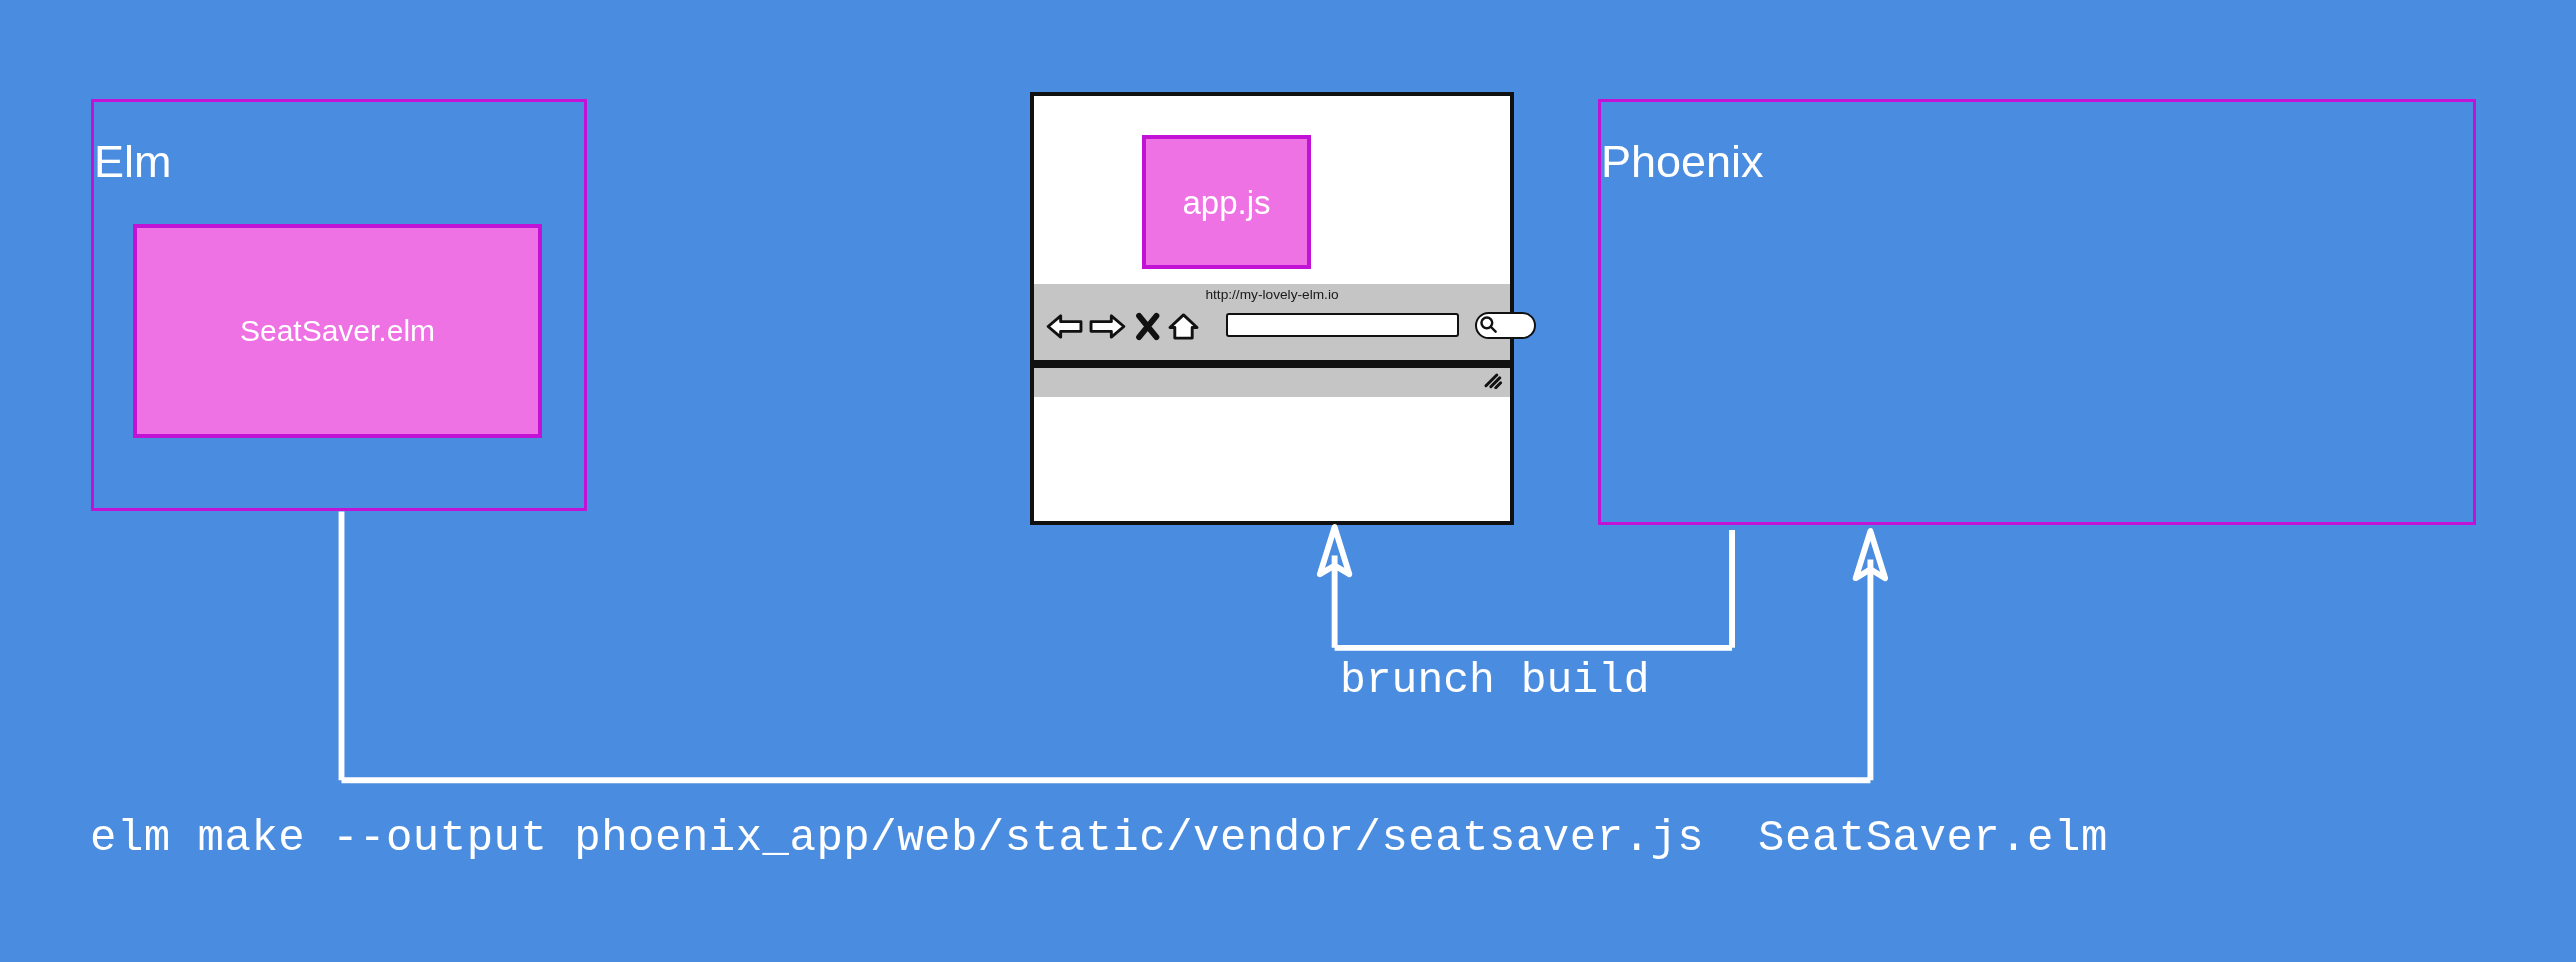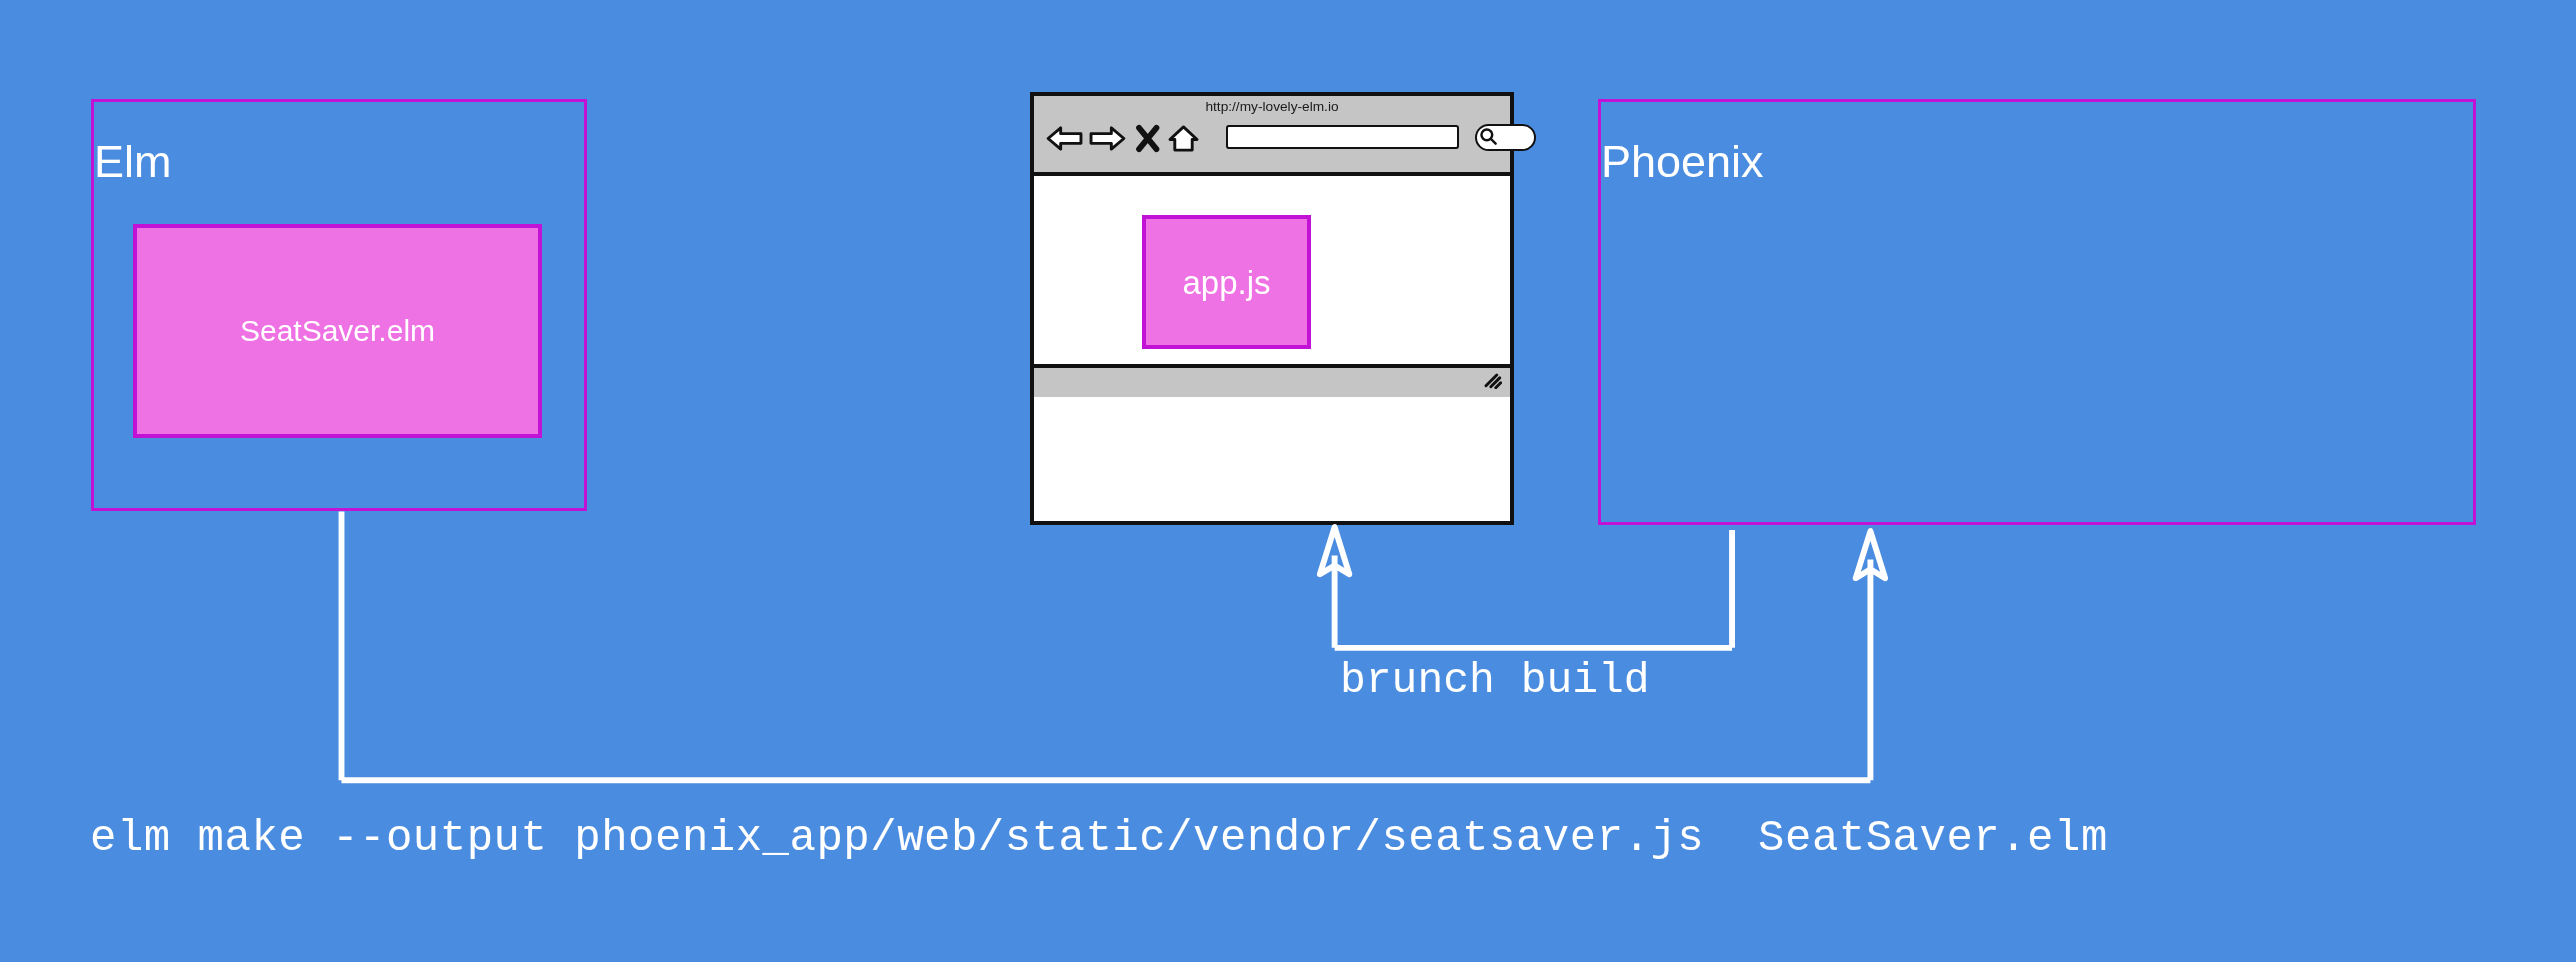--- a/index.html
+++ b/index.html
@@ -169,64 +169,64 @@
     <span class="file-label">SeatSaver.elm</span>
   </div>
 
   <div class="container-box" id="phoenix-box" style="left:1598px; top:99px; width:878px; height:426px;">
     <div class="container-title" style="top:37px;">Phoenix</div>
   </div>
 
 
   <div id="browser-window" style="left:1030px; top:92px; width:484px; height:433px;">
 
-    <div id="browser-toolbar">
-
-      <div id="browser-url-text">http://my-lovely-elm.io</div>
-
-      <span class="tb-icon" style="left:11.8px;">
-        <svg width="39" height="29" viewBox="0 0 40 30">
-          <path d="M2 15 L15 4 L15 10 L36 10 L36 20 L15 20 L15 26 Z" fill="#ffffff" stroke="#111111" stroke-width="3" stroke-linejoin="round"></path>
-        </svg>
-      </span>
-
-      <span class="tb-icon" style="left:53px;">
-        <svg width="39" height="29" viewBox="0 0 40 30">
-          <path d="M38 15 L25 4 L25 10 L4 10 L4 20 L25 20 L25 26 Z" fill="#ffffff" stroke="#111111" stroke-width="3" stroke-linejoin="round"></path>
-        </svg>
-      </span>
-
-      <span class="tb-icon" style="left:101px;">
-        <svg width="25.5" height="29" viewBox="0 0 26 30">
-          <path d="M4 4 L22 26 M22 4 L4 26" stroke="#111111" stroke-width="6" stroke-linecap="round"></path>
-        </svg>
-      </span>
-
-      <span class="tb-icon" style="left:133px;">
-        <svg width="33" height="29" viewBox="0 0 34 30">
-          <path d="M3 16 L17 3 L31 16 L26 16 L26 27 L8 27 L8 16 Z" fill="#ffffff" stroke="#111111" stroke-width="3" stroke-linejoin="round"></path>
-        </svg>
-      </span>
-
-      <div id="browser-address-bar"></div>
-
-      <div id="browser-search-box">
-        <svg width="19.6" height="19.6" viewBox="0 0 20 20" style="position:absolute; left:2px; top:1px;">
-          <circle cx="8" cy="8" r="5.5" fill="none" stroke="#111111" stroke-width="2.5"></circle>
-          <path d="M12 12 L17 17" stroke="#111111" stroke-width="2.5" stroke-linecap="round"></path>
-        </svg>
-      </div>
-    </div>
-
     <div id="browser-viewport">
       <div class="file-box centered" id="app-js-box" style="left:108px; top:39px; width:169px; height:134px;">
         <span class="file-label" style="font-size:33px;">app.js</span>
       </div>
     </div>
 
+    <div id="browser-toolbar">
+
+      <div id="browser-url-text">http://my-lovely-elm.io</div>
+
+      <span class="tb-icon" style="left:11.8px;">
+        <svg width="39" height="29" viewBox="0 0 40 30">
+          <path d="M2 15 L15 4 L15 10 L36 10 L36 20 L15 20 L15 26 Z" fill="#ffffff" stroke="#111111" stroke-width="3" stroke-linejoin="round"></path>
+        </svg>
+      </span>
+
+      <span class="tb-icon" style="left:53px;">
+        <svg width="39" height="29" viewBox="0 0 40 30">
+          <path d="M38 15 L25 4 L25 10 L4 10 L4 20 L25 20 L25 26 Z" fill="#ffffff" stroke="#111111" stroke-width="3" stroke-linejoin="round"></path>
+        </svg>
+      </span>
+
+      <span class="tb-icon" style="left:101px;">
+        <svg width="25.5" height="29" viewBox="0 0 26 30">
+          <path d="M4 4 L22 26 M22 4 L4 26" stroke="#111111" stroke-width="6" stroke-linecap="round"></path>
+        </svg>
+      </span>
+
+      <span class="tb-icon" style="left:133px;">
+        <svg width="33" height="29" viewBox="0 0 34 30">
+          <path d="M3 16 L17 3 L31 16 L26 16 L26 27 L8 27 L8 16 Z" fill="#ffffff" stroke="#111111" stroke-width="3" stroke-linejoin="round"></path>
+        </svg>
+      </span>
+
+      <div id="browser-address-bar"></div>
+
+      <div id="browser-search-box">
+        <svg width="19.6" height="19.6" viewBox="0 0 20 20" style="position:absolute; left:2px; top:1px;">
+          <circle cx="8" cy="8" r="5.5" fill="none" stroke="#111111" stroke-width="2.5"></circle>
+          <path d="M12 12 L17 17" stroke="#111111" stroke-width="2.5" stroke-linecap="round"></path>
+        </svg>
+      </div>
+    </div>
+
     <div id="browser-statusbar">
       <span id="browser-resize-grip">
         <svg width="17.7" height="15.7" viewBox="0 0 18 16">
           <path d="M2 13 L13 2 M7 14 L16 5 M12 15 L17 10" stroke="#111111" stroke-width="3" stroke-linecap="round"></path>
         </svg>
       </span>
     </div>
   </div>
 
   <svg id="connectors" viewBox="0 0 2625 981">

